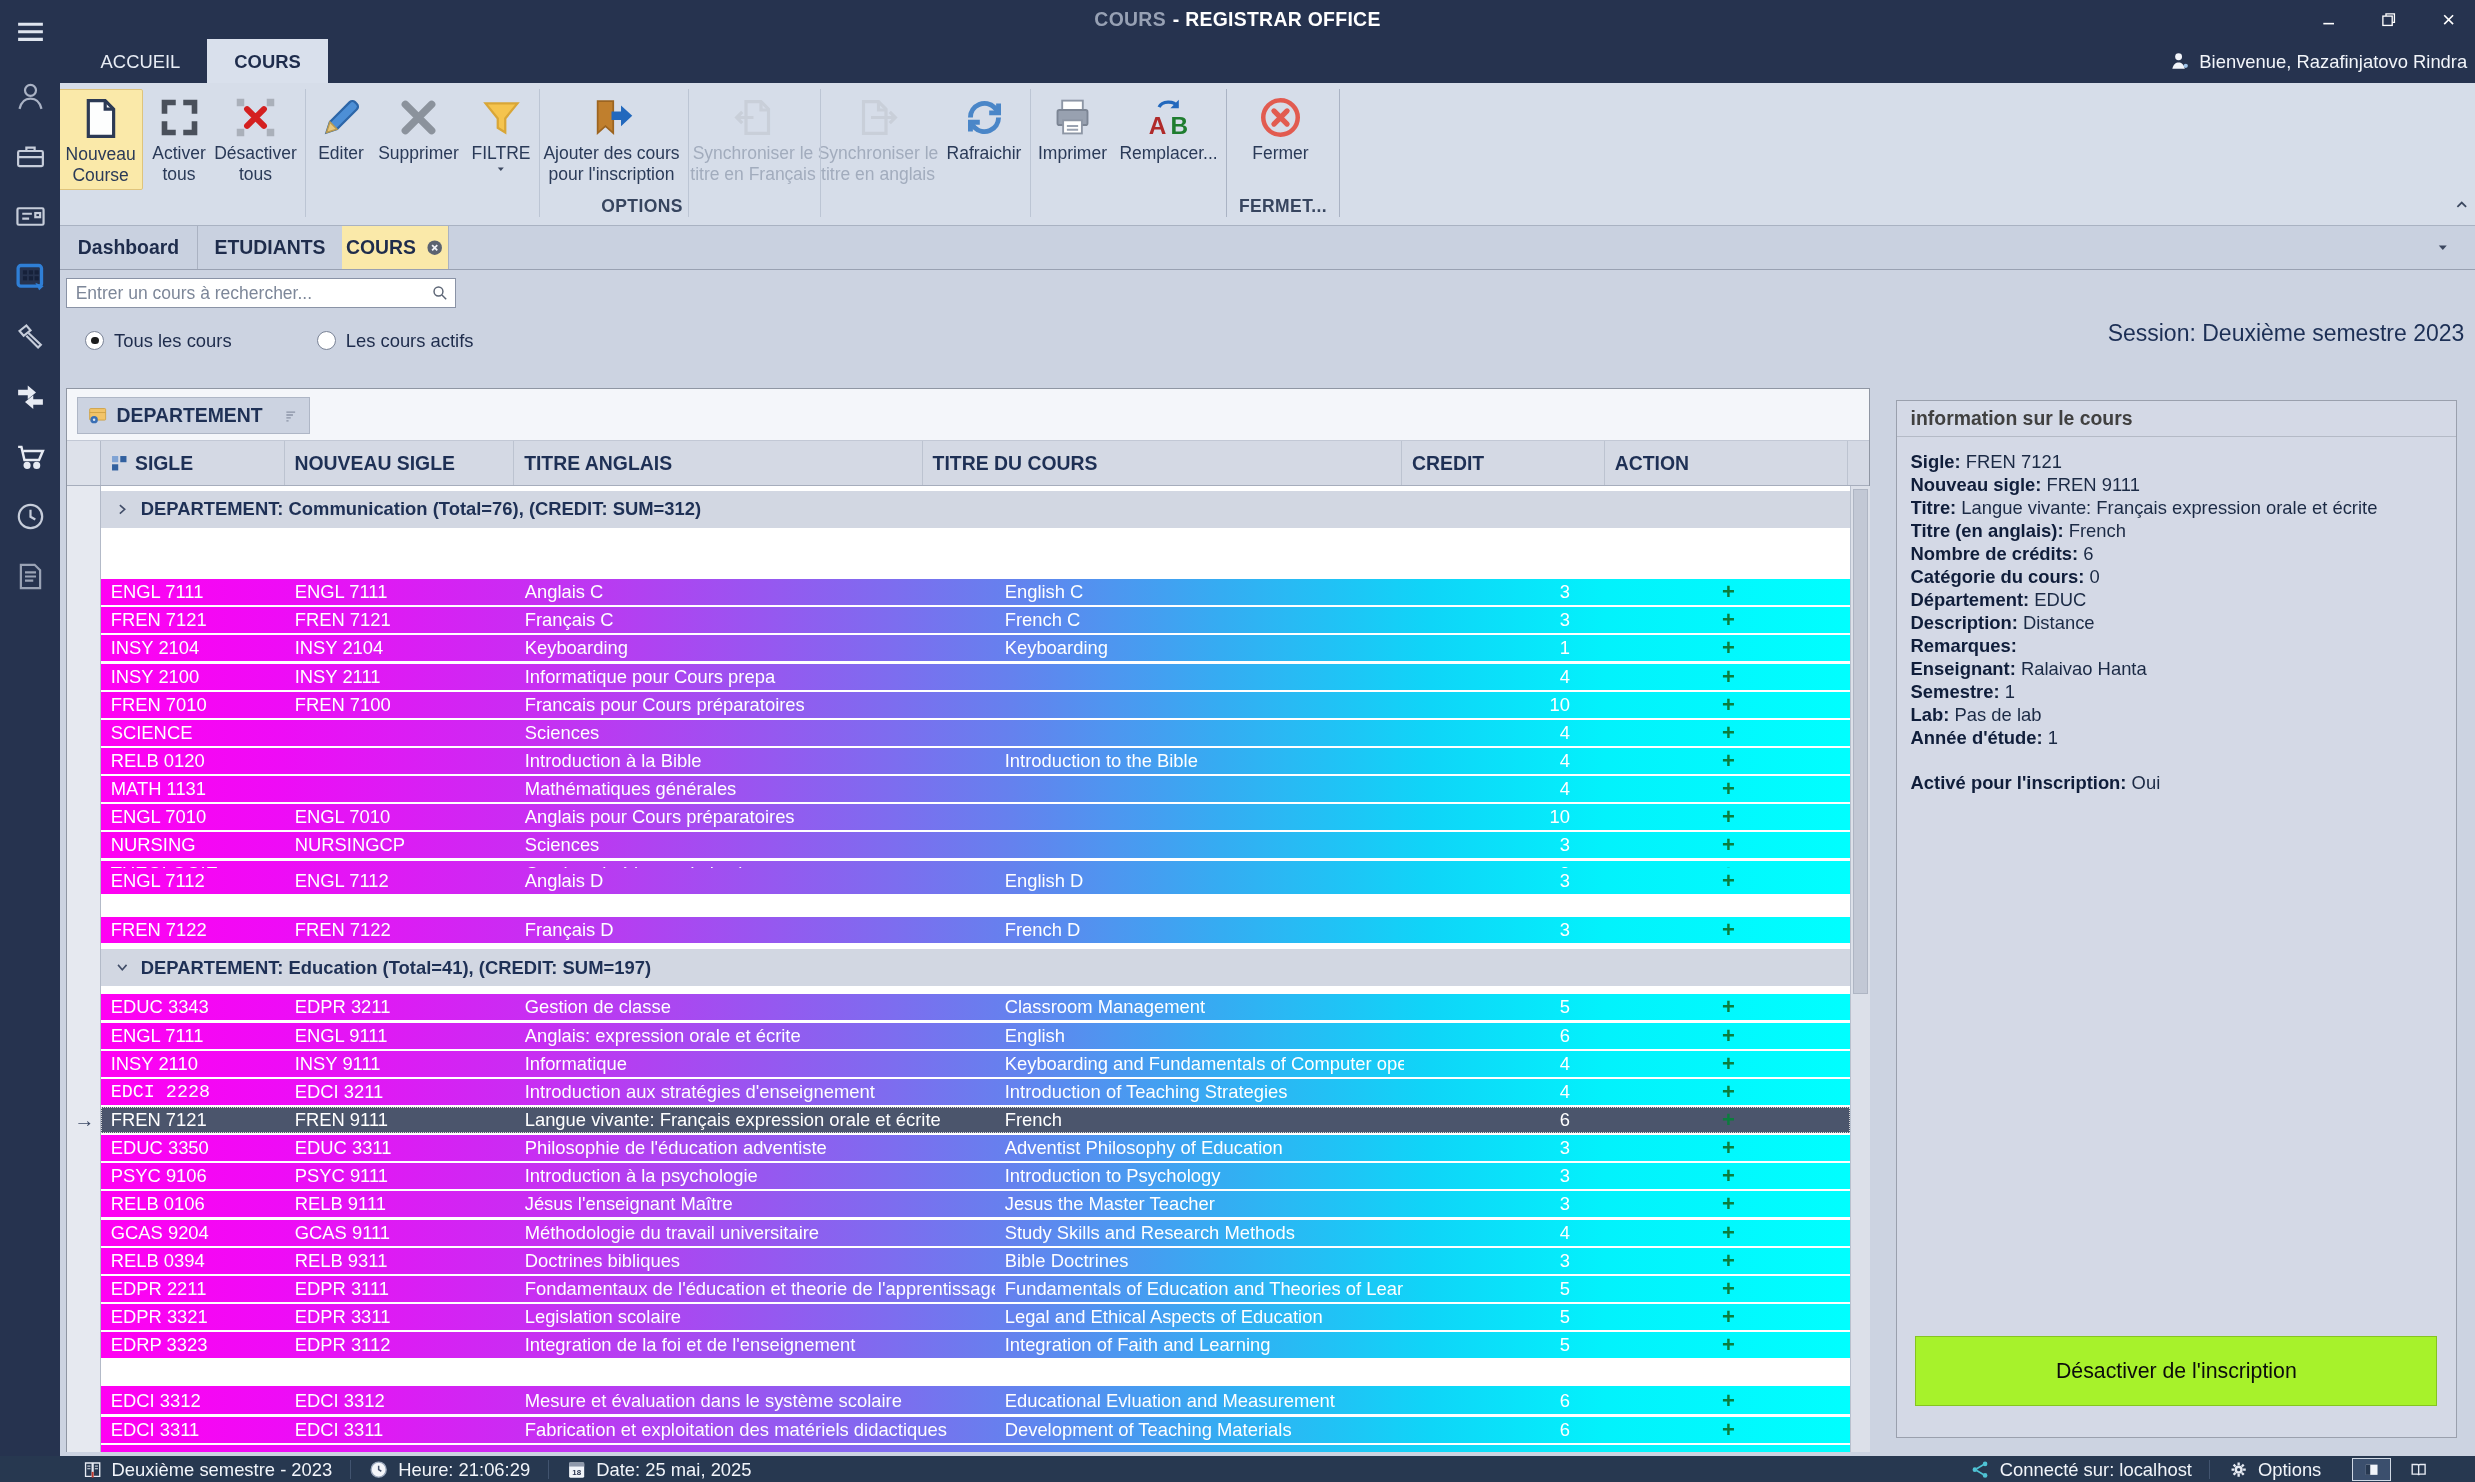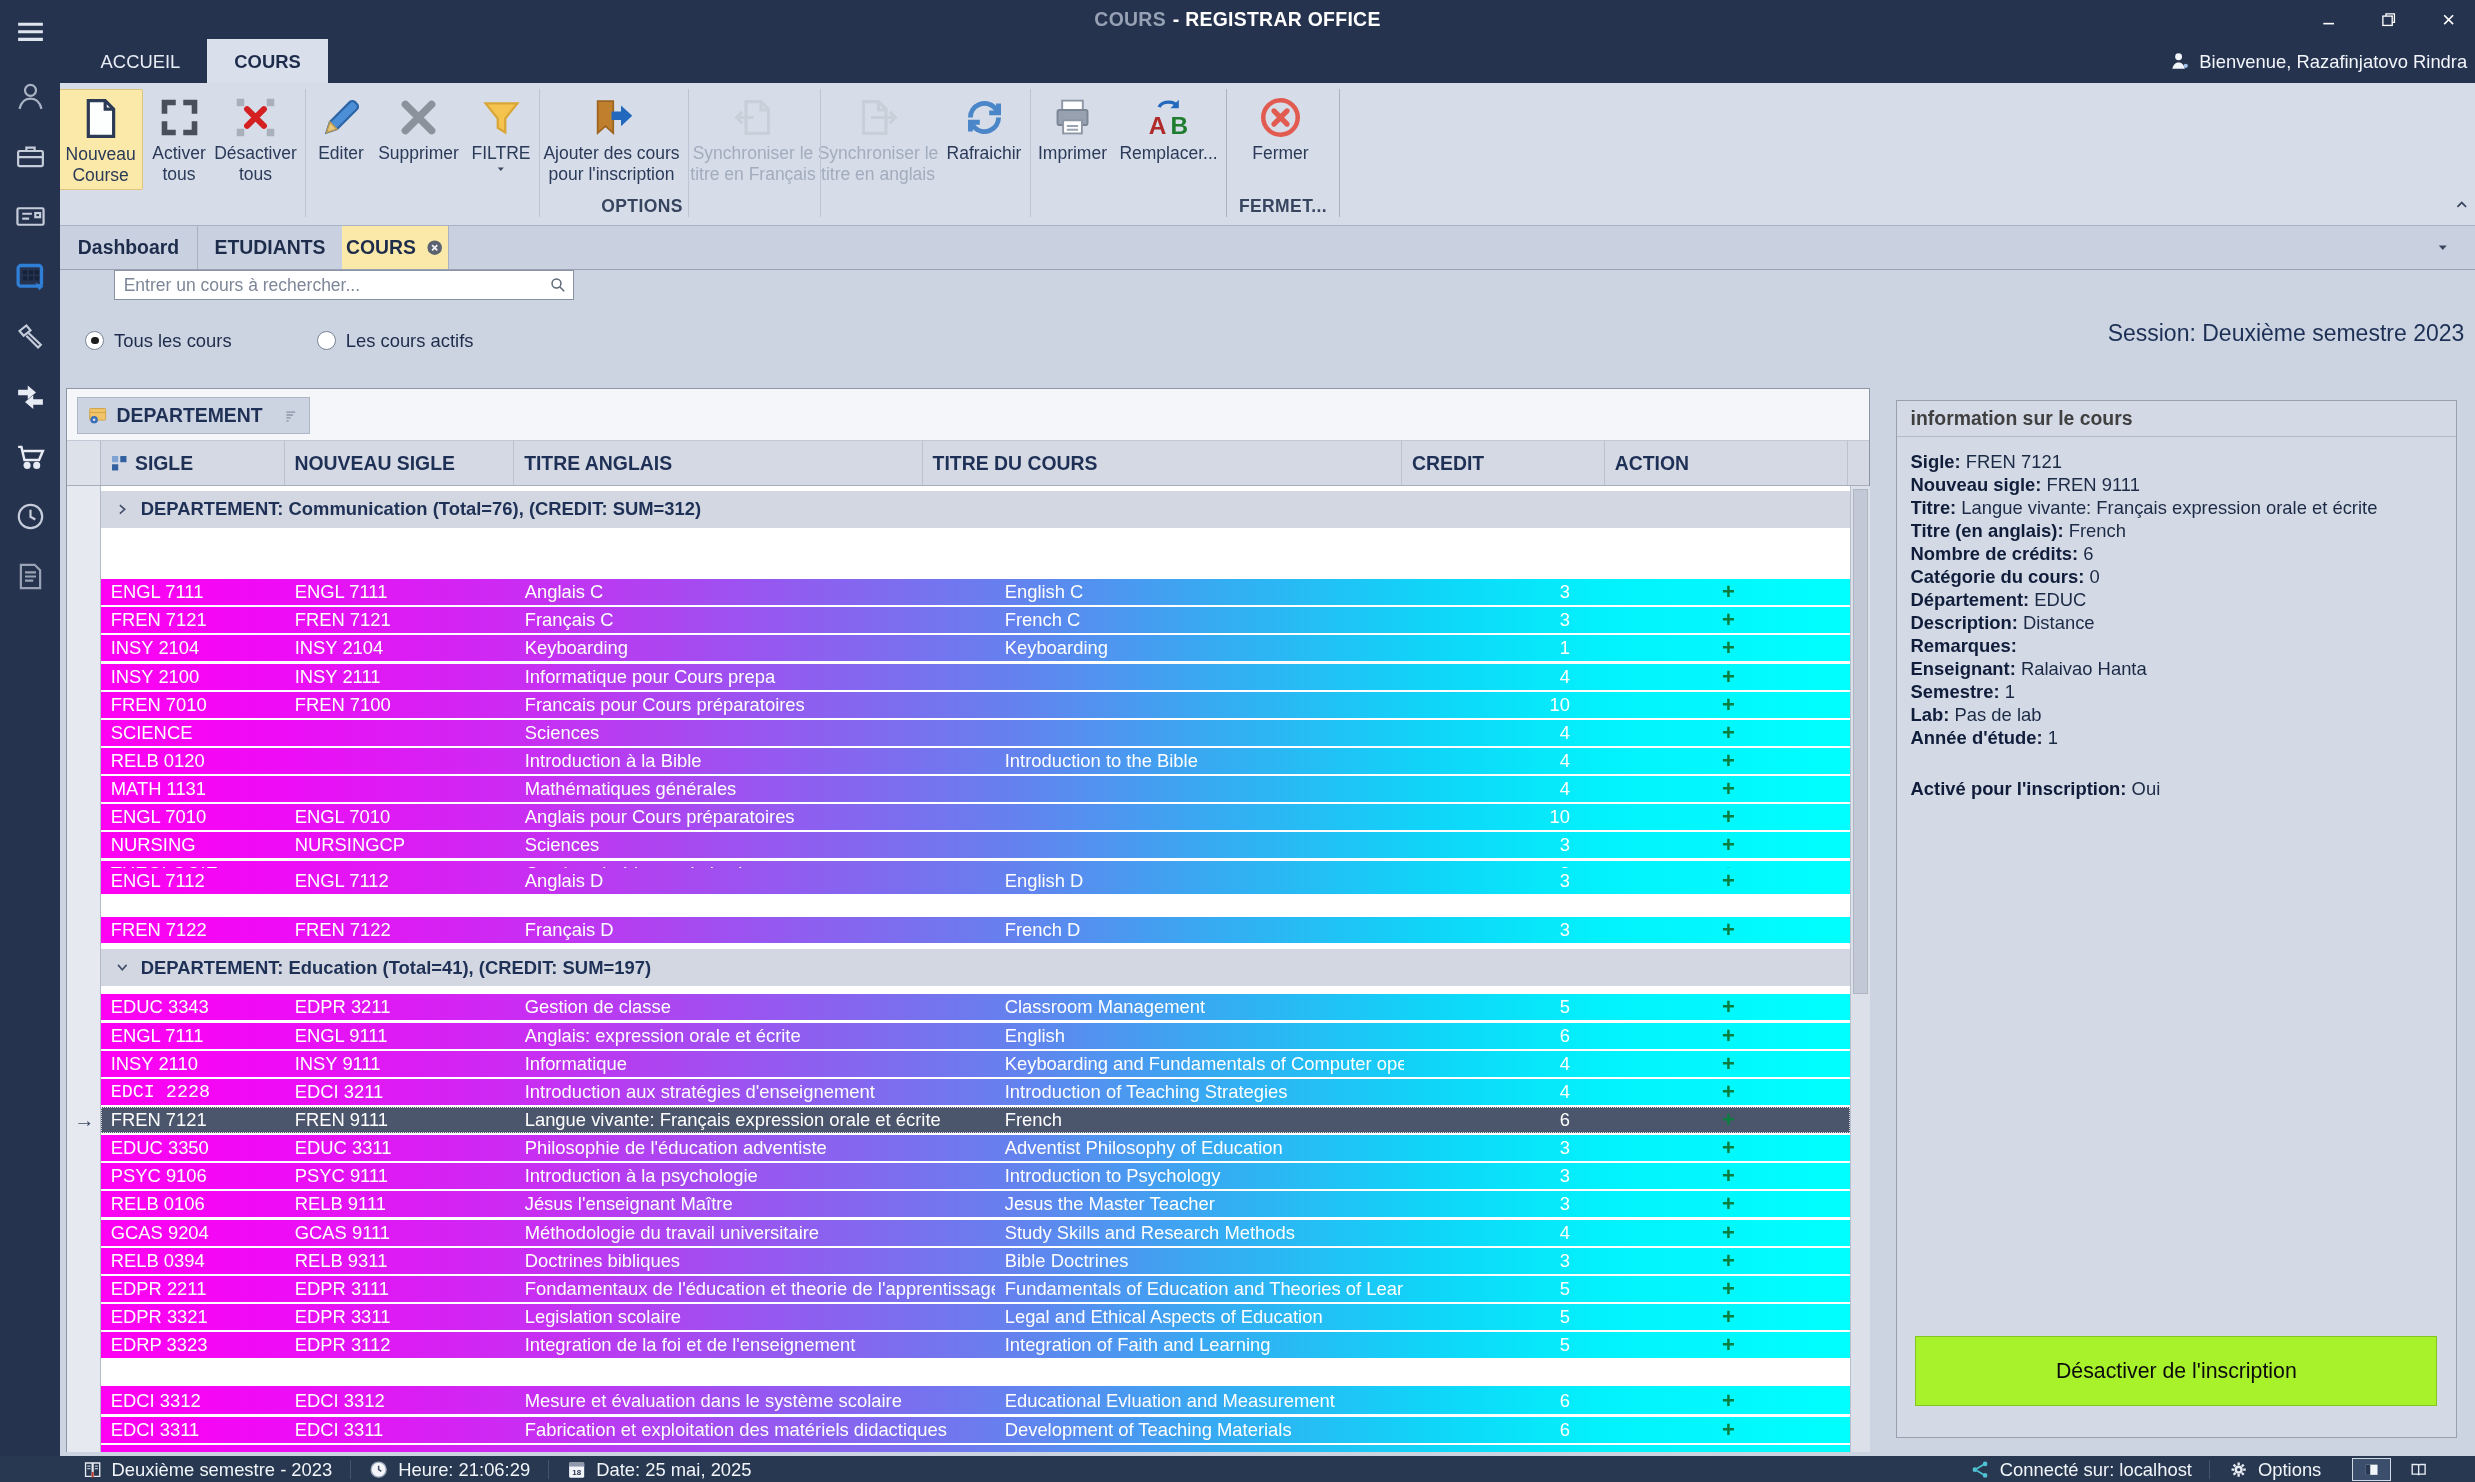--- a/index.html
+++ b/index.html
@@ -51,21 +51,21 @@
   
   #dtabs{position:absolute;left:60px;top:226px;width:2415px;height:44px;background:#c9d1e0;border-bottom:1px solid #99a1b2;z-index:3;}
   .dtab{position:absolute;top:0;height:43px;display:flex;align-items:center;justify-content:center;gap:8.7px;font-size:19.4px;font-weight:bold;color:#1e2c4c;border-right:1px solid #aab2c2;cursor:pointer;}
   .dtab.active{background:#fae9a9;}
   .dtab .tclose{width:19.4px;height:19.4px;cursor:pointer;}
   .dtab .tclose svg{width:19.4px;height:19.4px;}
   #dtabcaret{position:absolute;right:25px;top:15.5px;width:13.6px;height:11.6px;cursor:pointer;}
   #dtabcaret svg{width:13.6px;height:11.6px;}
 
   
-  #searchwrap{position:absolute;left:66px;top:270px;width:460px;height:30px;z-index:2;margin-left:48px;}
+  #searchwrap{position:absolute;left:66px;top:278px;width:390px;height:30px;z-index:2;}
   #search{width:100%;height:100%;border:1px solid #8a93a6;background:#ffffff;font-size:17.5px;color:#30405e;padding:0 35px 0 8.7px;outline:none;border-radius:0;}
   #search::placeholder{color:#7d87998;color:#7d8799;}
   #searchwrap .sic{position:absolute;right:6.8px;top:4.9px;width:19.4px;height:19.4px;}
   #searchwrap .sic svg{width:19.4px;height:19.4px;}
   #radios{position:absolute;left:85px;top:328px;height:25px;display:flex;gap:85px;z-index:2;}
   .radio{display:flex;align-items:center;gap:9.7px;font-size:18.4px;color:#1e2c4c;cursor:pointer;}
   .rcirc{width:19.4px;height:19.4px;border-radius:50%;background:#fff;border:1px solid #7a8396;position:relative;}
   .radio.sel .rcirc::after{content:"";position:absolute;left:4.9px;top:4.9px;width:7.8px;height:7.8px;border-radius:50%;background:#1d1d1d;}
   #session{position:absolute;right:10.7px;top:320px;width:582px;text-align:right;font-size:23px;color:#1c2f55;z-index:2;}
 
@@ -96,21 +96,21 @@
   .plus{color:#0c7d3e;font-size:22px;font-weight:bold;line-height:1;cursor:pointer;}
   #gsb{position:absolute;left:1783px;top:97px;width:20.4px;height:966px;background:#dce0e9;border-left:1px solid #b9c0cd;cursor:pointer;}
   #gsb-thumb{position:absolute;left:1.9px;top:2.9px;width:15.5px;height:505px;background:#c2c8d5;border:1px solid #aeb5c3;cursor:grab;}
 
   
   #infopanel{position:absolute;left:1896px;top:400px;width:561px;height:1038px;background:#d4d9e6;border:1px solid #9aa0ad;z-index:2;}
   .ptitle{position:absolute;left:0;top:0;width:100%;height:36px;display:flex;align-items:center;padding-left:13.6px;font-size:19.4px;font-weight:bold;color:#404040;border-bottom:1px solid #b4bac6;}
   #pfields{position:absolute;left:13.6px;top:49px;width:534px;font-size:18.4px;color:#1b2a45;}
   .pfield{line-height:23px;white-space:nowrap;overflow:hidden;}
   .pfield b{color:#0f1d3a;}
-  .pfield.gap{margin-top:28px;}
+  .pfield.gap{margin-top:22px;}
   .greenbtn{position:absolute;left:18.4px;top:935px;width:522px;height:70px;background:#a7f22b;border:1px solid #86c421;font-size:21.3px;color:#0c0c0c;cursor:pointer;}
 
   
   #statusbar{position:absolute;left:0;top:1456px;width:2475px;height:27px;background:#273850;display:flex;align-items:center;justify-content:space-between;z-index:6;}
   #sbleft{display:flex;align-items:center;height:100%;padding-left:64px;}
   #sbright{display:flex;align-items:center;height:100%;padding-right:43px;}
   .sbitem{display:flex;align-items:center;gap:8.7px;color:#f2f5fa;font-size:18.4px;padding:0 17.5px;height:100%;}
   .sbitem svg{width:21.3px;height:21.3px;}
   .sbsep{width:1px;height:19.4px;background:#42546f;}
   .sbiconbox{width:39px;height:23px;margin-left:13.6px;border:1px solid #cfd8e4;background:#3b4f6d;display:flex;align-items:center;justify-content:center;cursor:pointer;}

